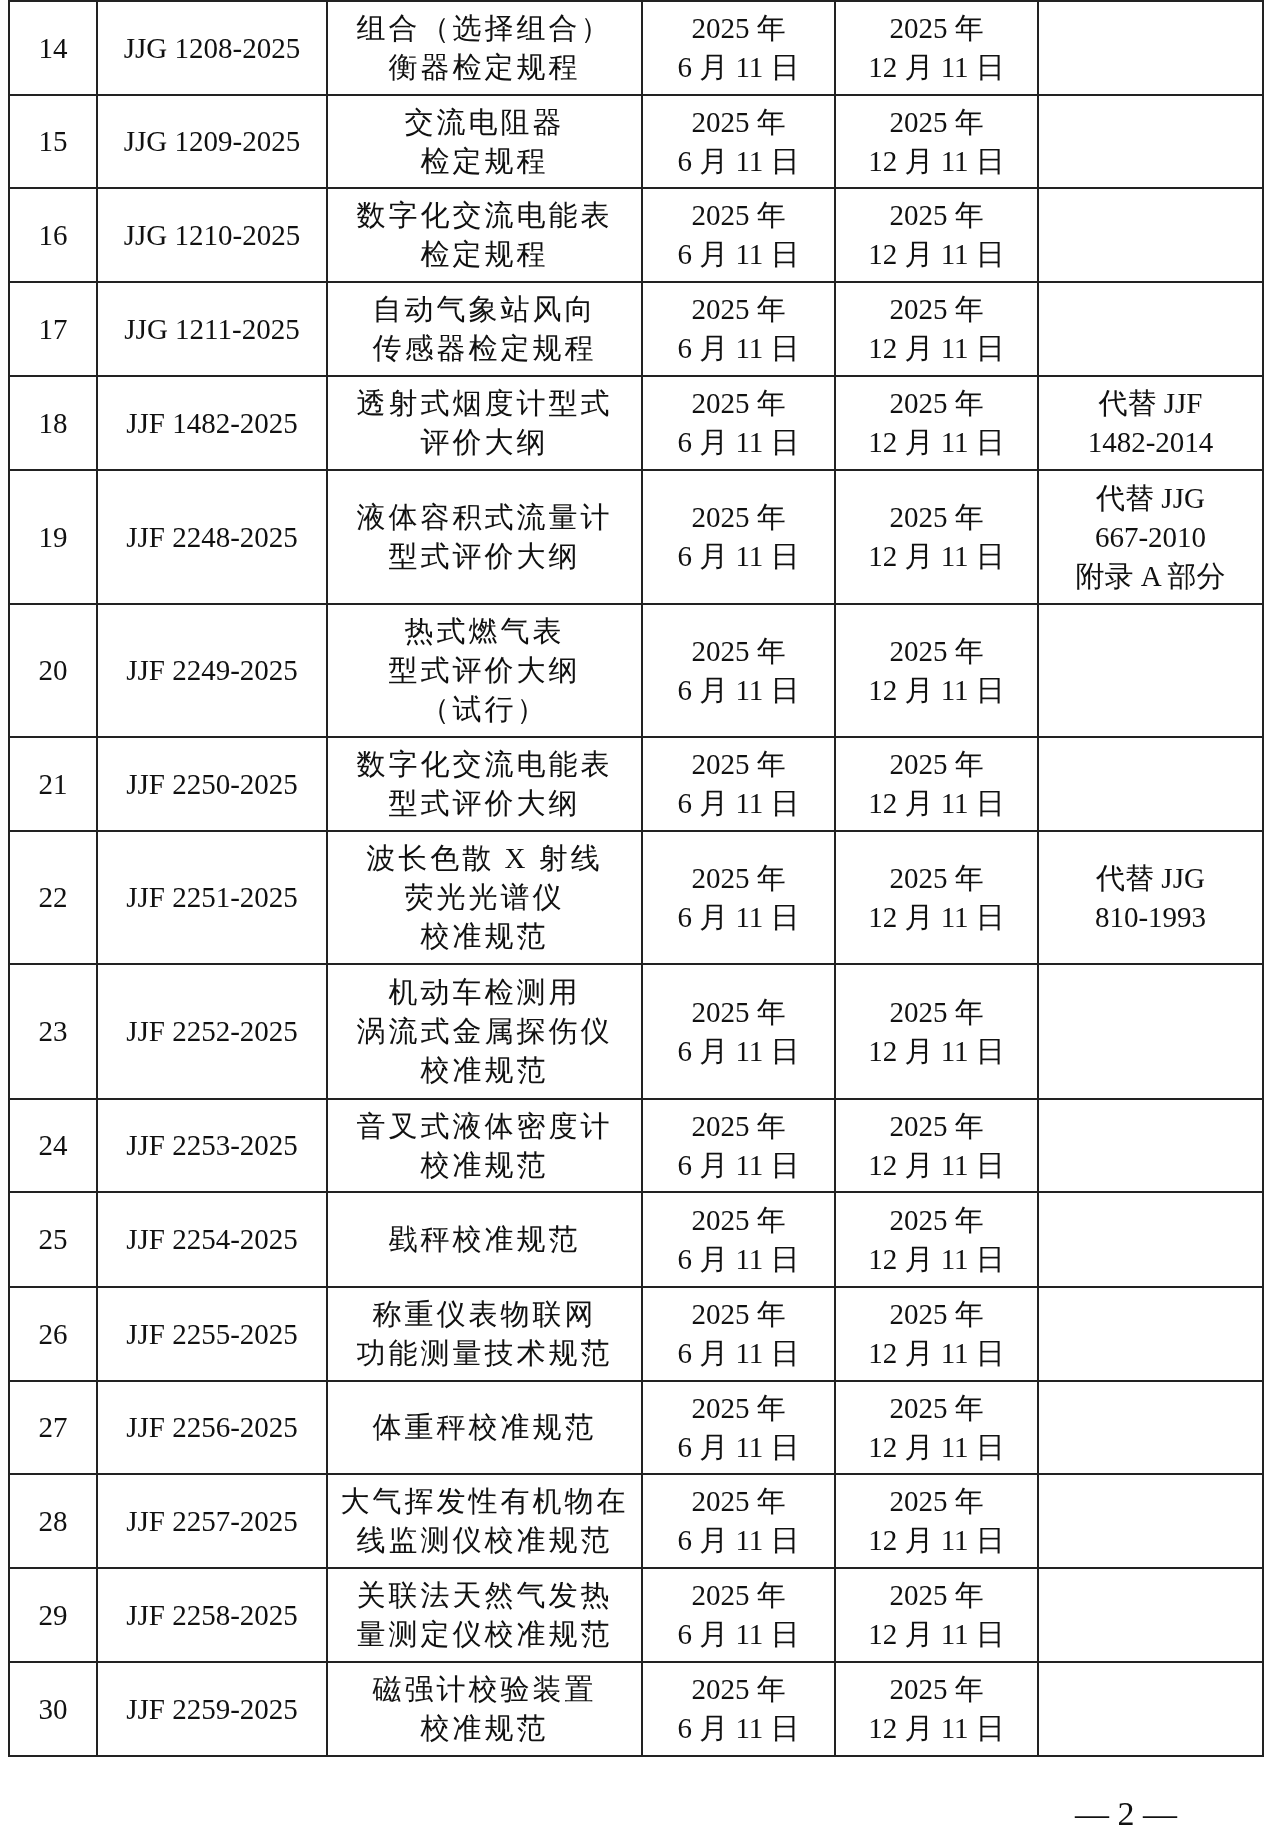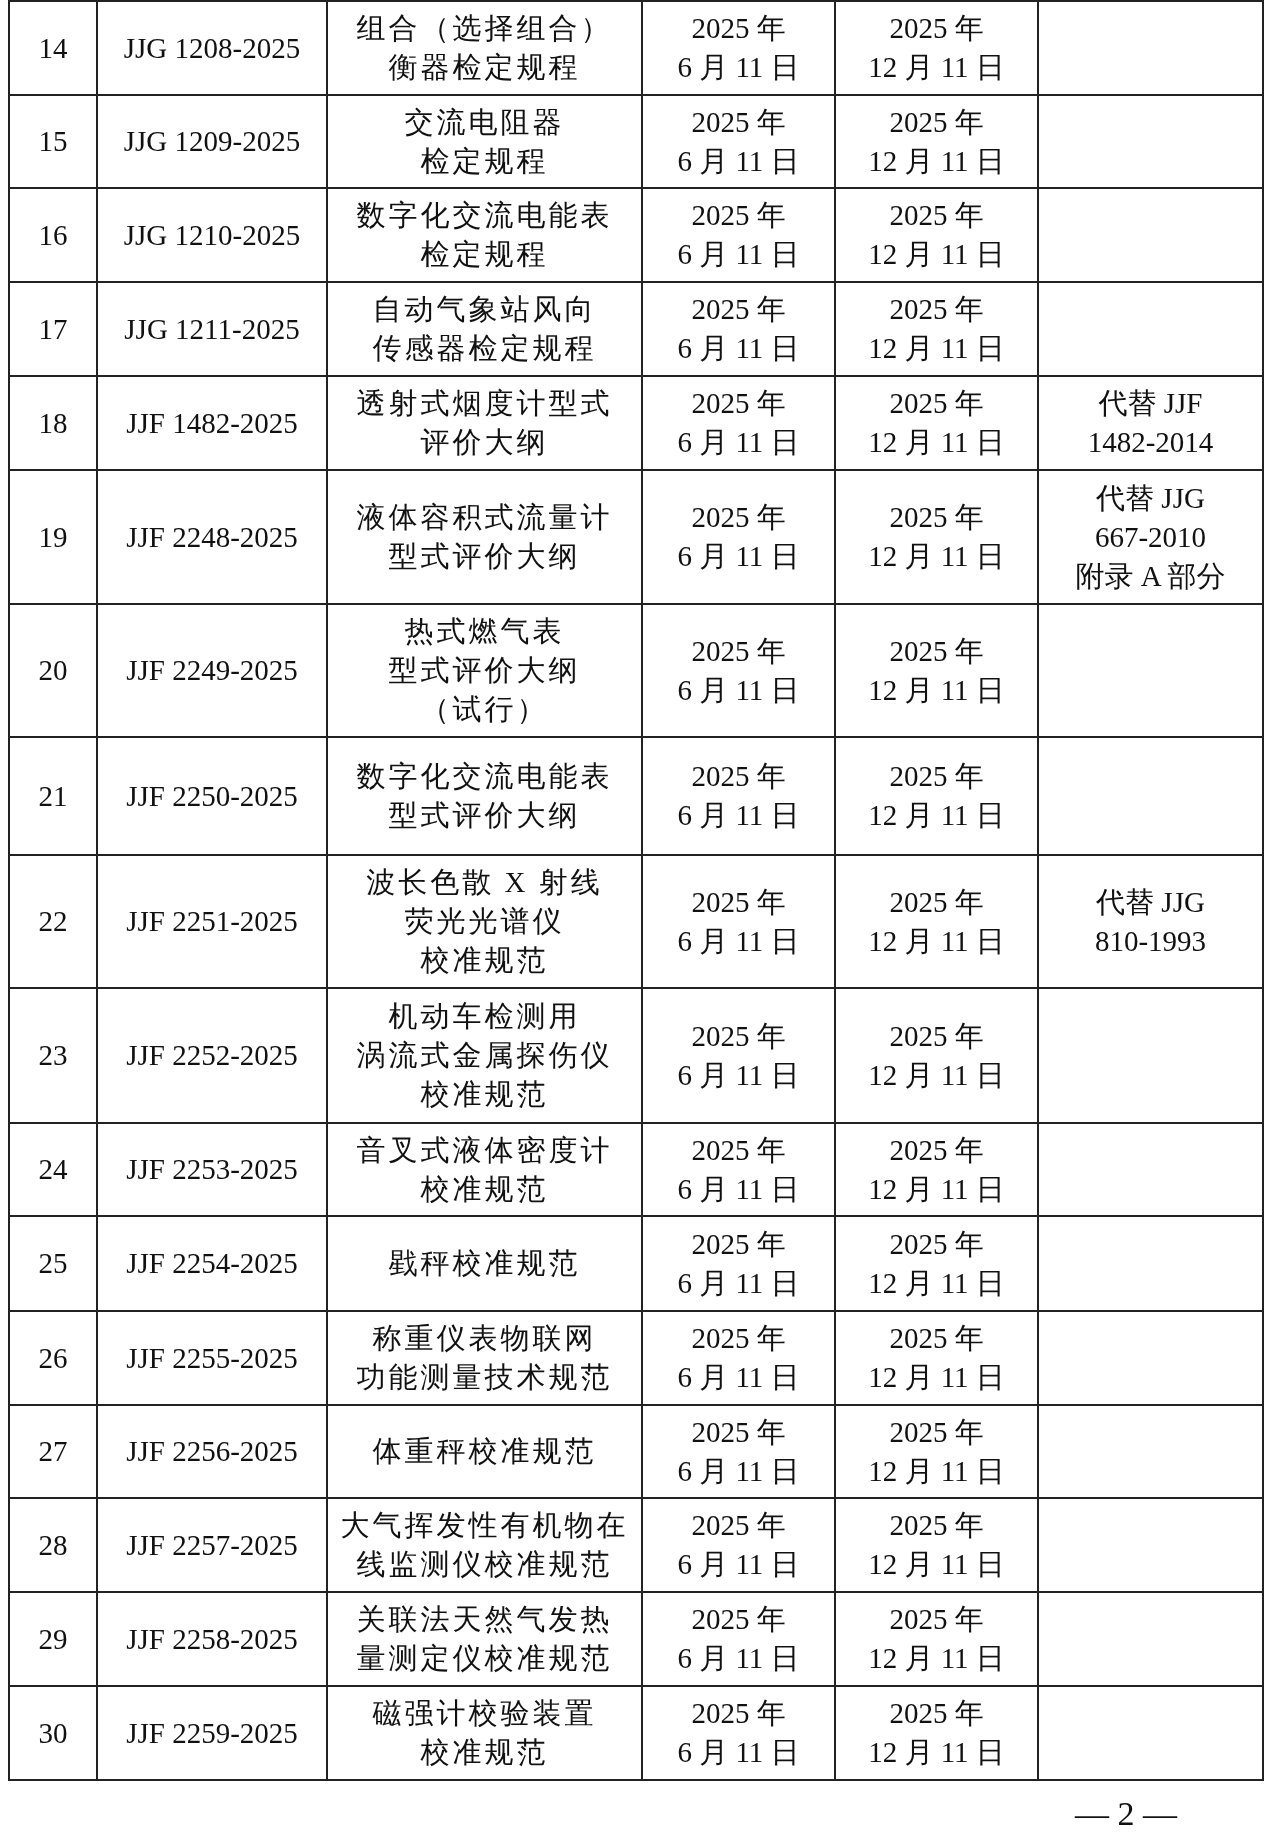--- a/index.html
+++ b/index.html
@@ -144,21 +144,21 @@
         <td class="c-pub">
           <span class="line">2025 年</span>
           <span class="line">6 月 11 日</span>
         </td>
         <td class="c-eff">
           <span class="line">2025 年</span>
           <span class="line">12 月 11 日</span>
         </td>
         <td class="c-note"></td>
       </tr>
-      <tr style="height: 118px;">
+      <tr style="height: 94px;">
         <td class="c-no">21</td>
         <td class="c-code">JJF 2250-2025</td>
         <td class="c-name">
           <span class="line">数字化交流电能表</span>
           <span class="line">型式评价大纲</span>
         </td>
         <td class="c-pub">
           <span class="line">2025 年</span>
           <span class="line">6 月 11 日</span>
         </td>

